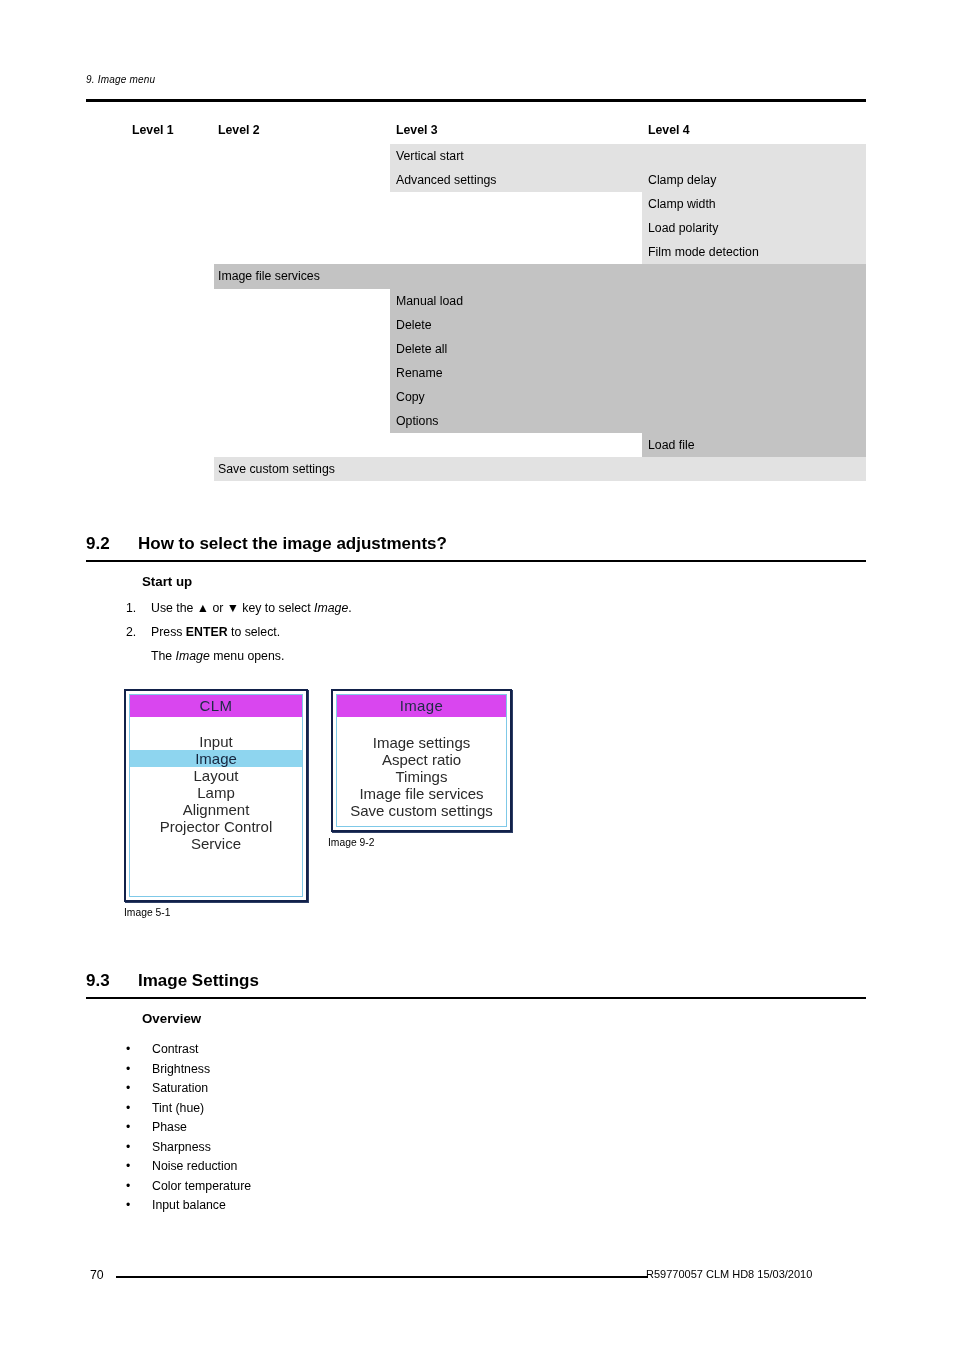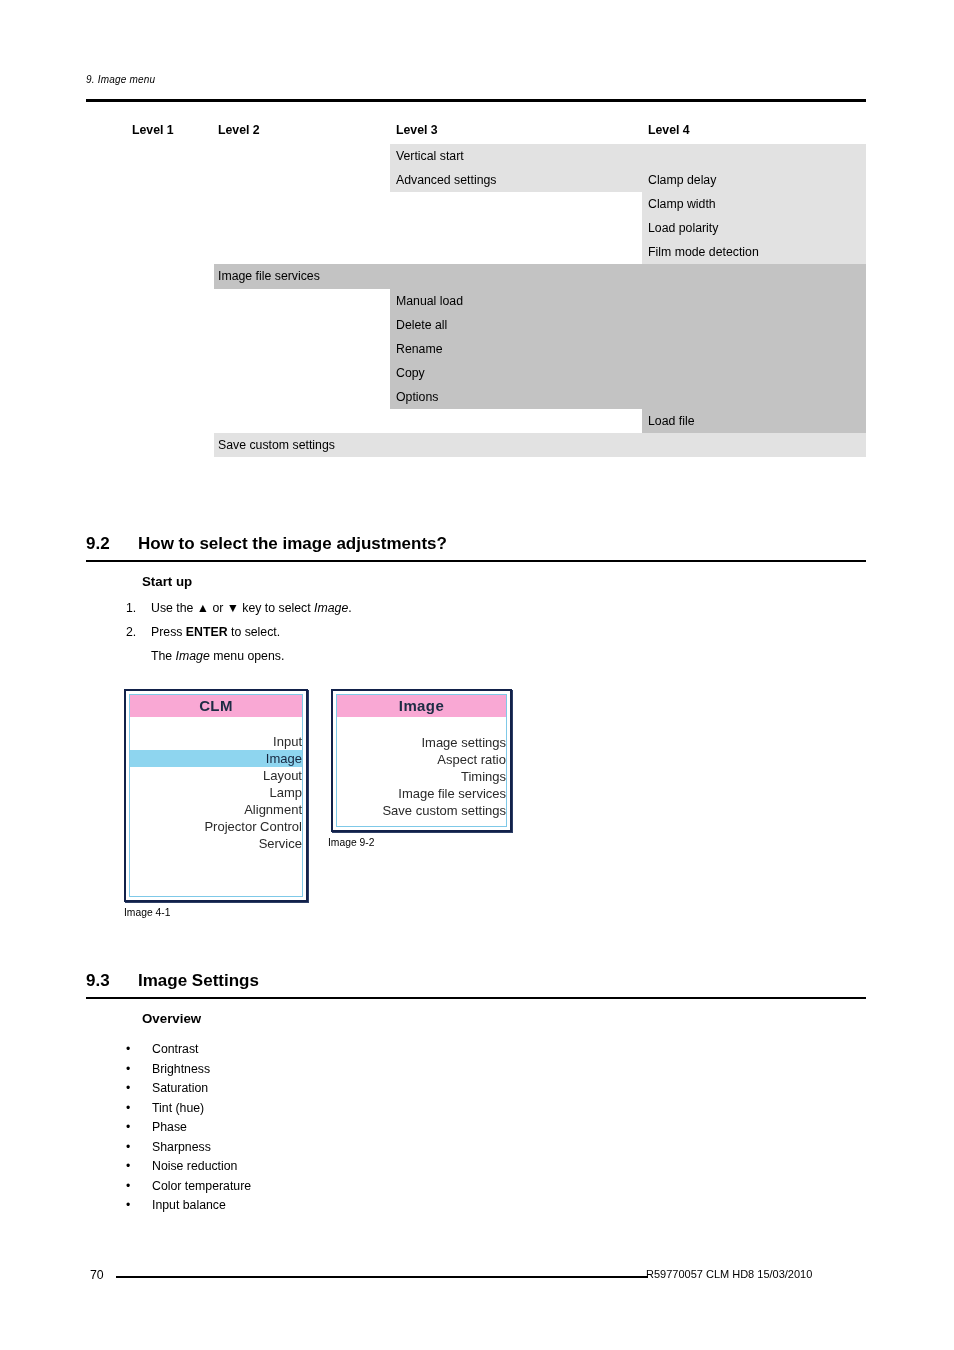--- a/index.html
+++ b/index.html
@@ -165,41 +165,40 @@
     position: absolute;
     left: 3px; right: 3px; top: 3px; bottom: 3px;
     border: 1px solid #7fc9e8;
     box-sizing: border-box;
     background: #ffffff;
     overflow: hidden;
   }
   .osd-title {
     position: absolute;
     left: 0; right: 0; top: 0;
-    background: #f9a8d4;
+    background: #d946ef;
     text-align: center;
-    font-weight: bold;
+    font-weight: normal;
     font-size: 15px;
     color: #1d2c44;
     line-height: 22px;
     height: 22px;
     letter-spacing: .4px;
   }
   .osd-list {
     position: absolute;
     left: 0; right: 0;
     text-align: center;
   }
   .osd-item {
-    font-size: 13px;
+    font-size: 15px;
     color: #2a2a2a;
     line-height: 17px;
     height: 17px;
     white-space: nowrap;
-    text-align: right;
   }
   .osd-item.sel {
     background: #8ed5ef;
     color: #16263f;
   }
   .fig-cap {
     position: absolute;
     font-size: 10.3px;
     color: #000;
     white-space: nowrap;
@@ -283,20 +282,24 @@
           <div class="shade sh-light sp-c4"></div>
           <span class="cell c4">Film mode detection</span>
         </div>
         <div class="trow">
           <div class="shade sh-dark sp-c1"></div>
           <span class="cell c1">Image file services</span>
         </div>
         <div class="trow">
           <div class="shade sh-dark sp-c3"></div>
           <span class="cell c3">Manual load</span>
+        </div>
+        <div class="trow">
+          <div class="shade sh-dark sp-c3"></div>
+          <span class="cell c3">Delete</span>
         </div>
         <div class="trow">
           <div class="shade sh-dark sp-c3"></div>
           <span class="cell c3">Delete all</span>
         </div>
         <div class="trow">
           <div class="shade sh-dark sp-c3"></div>
           <span class="cell c3">Rename</span>
         </div>
         <div class="trow">
@@ -344,21 +347,21 @@
             <div class="osd-item">Input</div>
             <div class="osd-item sel">Image</div>
             <div class="osd-item">Layout</div>
             <div class="osd-item">Lamp</div>
             <div class="osd-item">Alignment</div>
             <div class="osd-item">Projector Control</div>
             <div class="osd-item">Service</div>
           </div>
       </div>
     </div>
-    <div class="fig-cap" style="left:0px; top:218px">Image 4-1</div>
+    <div class="fig-cap" style="left:0px; top:218px">Image 5-1</div>
   </div>
 
   <div class="fig" style="left:331px; top:689px; width:181px; height:143px">
     <div class="osd" style="width:181px; height:143px">
       <div class="osd-inner">
         <div class="osd-title">Image</div>
         <div class="osd-list" id="osd-list-1" style="top:39px">
             <div class="osd-item">Image settings</div>
             <div class="osd-item">Aspect ratio</div>
             <div class="osd-item">Timings</div>

